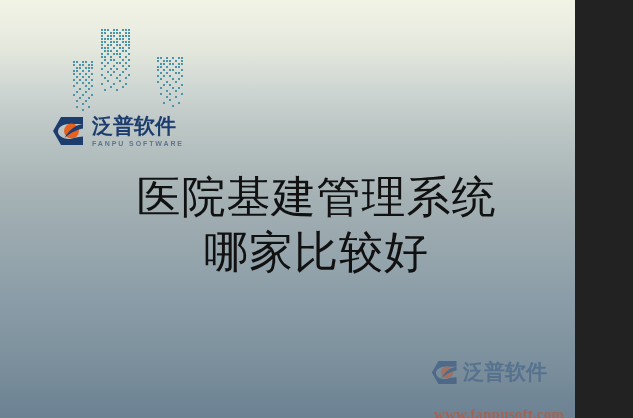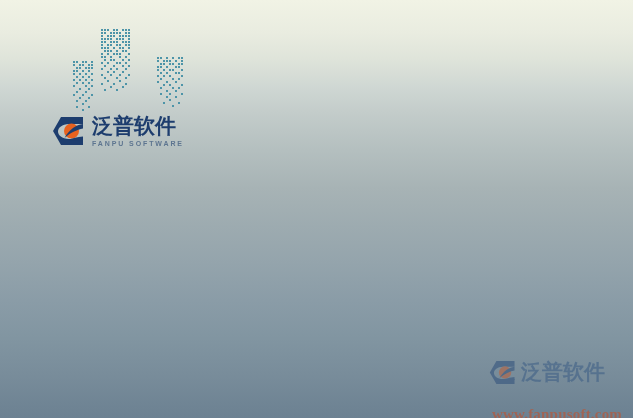--- a/index.html
+++ b/index.html
@@ -2,21 +2,21 @@
 <html><head>
 <meta charset="utf-8">
 <style>
   html, body {
     margin: 0;
     padding: 0;
     background: #222;
   }
   #stage {
     position: relative;
-    width: 633px;
+    width: 575px;
     height: 418px;
     overflow: hidden;
     font-family: "Liberation Sans", sans-serif;
     
     background: linear-gradient(to bottom,
       #f1f3e5 0%,
       #e9ece0 8%,
       #dfe4da 14%,
       #cfd7d3 21%,
       #c3ccca 27%,
@@ -383,20 +383,24 @@
         <path d="M31 8 C24 9 17.5 13 12.5 22 C18 17 25 13.5 31 12.5 Z" fill="#1d3d6e"></path>
         <path d="M31 20.5 C25.5 21 20 22.2 16 24.2 L31 24.2 Z" fill="#1d3d6e"></path>
       </svg>
     </span>
     <span class="brand-text">
       <span class="brand-cn">泛普软件</span>
       <span class="brand-en">FANPU SOFTWARE</span>
     </span>
   </div>
 
+  <div id="headline">
+    <span class="hl-line">医院基建管理系统</span>
+    <span class="hl-line">哪家比较好</span>
+  </div>
 
   <div id="watermark">
     <div id="wm-logo">
       <span class="wm-mark">
         <svg width="28" height="25" viewBox="0 0 34 30" xmlns="http://www.w3.org/2000/svg">
           <path d="M9 1 L31 1 L31 8 L17 8 C10 8 6 12 6 15.5 C6 19 10 23 17 23 L31 23 L31 29 L9 29 L1 15 Z" fill="#32527c"></path>
           <circle cx="19.5" cy="15" r="7.5" fill="#b9613c"></circle>
           <path d="M31 8 C24 9 17.5 13 12.5 22 C18 17 25 13.5 31 12.5 Z" fill="#32527c"></path>
           <path d="M31 20.5 C25.5 21 20 22.2 16 24.2 L31 24.2 Z" fill="#32527c"></path>
         </svg>

